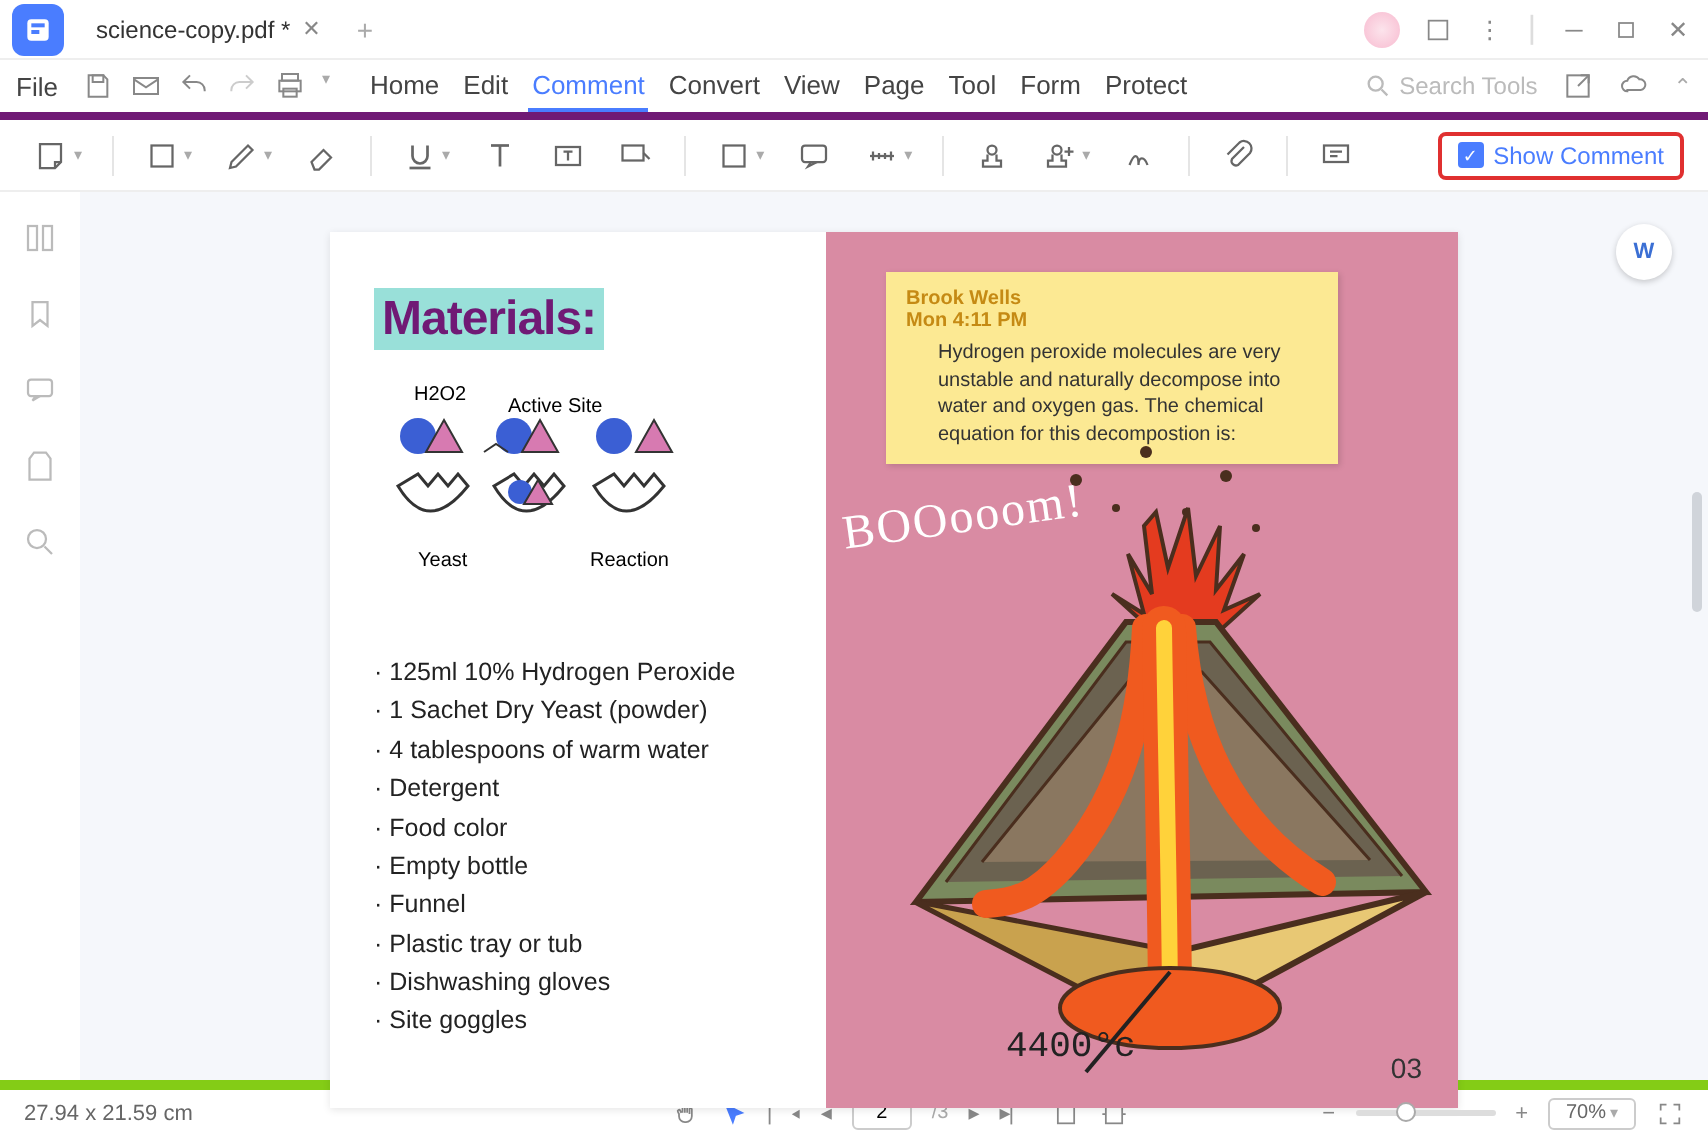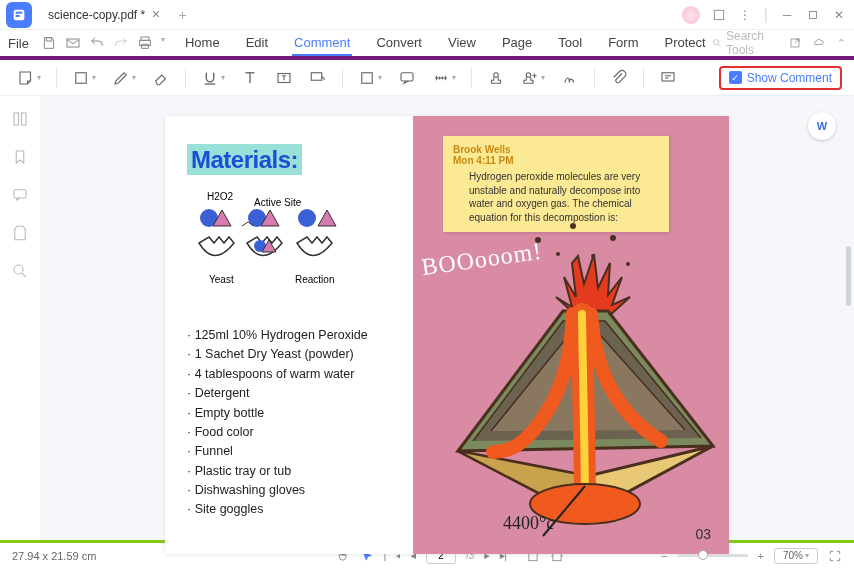--- a/index.html
+++ b/index.html
@@ -15,21 +15,21 @@
 .titlebar-right { margin-left: auto; display: flex; align-items: center; gap: 12px; padding-right: 8px; }
 .sparkle { width: 18px; height: 18px; border-radius: 50%; background: radial-gradient(circle, #fce4ec, #f8bbd0); }
 .win-btn { width: 14px; color: #888; font-size: 12px; text-align: center; }
 .win-icon { width: 14px; height: 14px; color: #888; }
 
 
 .menubar { height: 30px; display: flex; align-items: center; padding: 0 8px; gap: 4px; border-bottom: 4px solid #701a75; }
 .file-label { font-size: 13px; color: #444; margin-right: 8px; }
 .qat { display: flex; gap: 8px; margin-right: 14px; }
 .qat-icon { width: 16px; height: 16px; color: #888; }
-.menu-items { display: flex; gap: 22px; }
+.menu-items { display: flex; gap: 8px; }
 .menu-item { font-size: 13px; color: #444; padding: 4px 2px; }
 .menu-item.active { color: #4a7dff; border-bottom: 2px solid #4a7dff; font-weight: 500; }
 .menubar-right { margin-left: auto; display: flex; align-items: center; gap: 12px; }
 .search-box { display: flex; align-items: center; gap: 4px; color: #bbb; font-size: 12px; }
 
 
 .toolbar { height: 36px; display: flex; align-items: center; padding: 0 12px; gap: 6px; border-bottom: 1px solid #eee; }
 .tool-btn { display: flex; align-items: center; gap: 2px; padding: 3px 5px; color: #666; border-radius: 4px; }
 .tool-btn svg { width: 18px; height: 18px; }
 .chev { font-size: 8px; color: #aaa; }
@@ -39,40 +39,40 @@
 
 
 .main { display: flex; height: calc(100% - 30px - 30px - 36px - 28px); }
 .side-rail { width: 40px; display: flex; flex-direction: column; align-items: center; gap: 20px; padding-top: 14px; color: #bbb; }
 .side-rail svg { width: 18px; height: 18px; }
 .side-expand { position: absolute; left: 40px; top: 310px; width: 10px; height: 24px; background: #fff; border: 1px solid #ddd; border-radius: 0 4px 4px 0; display: flex; align-items: center; justify-content: center; font-size: 8px; color: #888; }
 
 .canvas-wrap { flex: 1; background: #f5f7fb; position: relative; display: flex; justify-content: center; padding-top: 20px; }
 .page { width: 564px; height: 438px; background: #fff; display: flex; box-shadow: 0 1px 4px rgba(0,0,0,0.1); position: relative; }
 .page-left { width: 248px; padding: 30px 20px 20px 22px; }
-.materials-title { font-size: 24px; font-weight: 900; letter-spacing: -0.5px; color: #1d4ed8; background: #99e0d9; display: inline; padding: 2px 4px; }
+.materials-title { font-size: 24px; font-weight: 900; letter-spacing: -0.5px; color: #701a75; background: #99e0d9; display: inline; padding: 2px 4px; }
 .sketch-area { margin-top: 14px; }
 .mat-list { margin-top: 24px; font-size: 12.5px; color: #222; line-height: 1.55; }
 .mat-list div::before { content: "· "; }
 
 .page-right { flex: 1; background: #d98ba3; position: relative; overflow: hidden; }
 .sticky-note { position: absolute; top: 20px; left: 30px; width: 226px; background: #fce993; padding: 8px 10px; font-size: 10px; box-shadow: 1px 1px 3px rgba(0,0,0,0.15); }
 .note-head { display: flex; justify-content: space-between; margin-bottom: 4px; flex-direction: column; }
 .note-author { color: #c58a14; font-weight: 600; }
 .note-time { color: #c58a14; font-weight: 600; }
 .note-body { color: #333; line-height: 1.35; margin-left: 16px; }
 .boom { position: absolute; left: 8px; top: 130px; font-family: cursive; font-size: 24px; color: #fff; transform: rotate(-8deg); letter-spacing: 1px; }
 .pg-num { position: absolute; right: 18px; bottom: 12px; font-size: 14px; color: #333; font-weight: 500; }
 
 .word-badge { position: absolute; top: 16px; right: 18px; width: 28px; height: 28px; background: #fff; border-radius: 50%; box-shadow: 0 1px 3px rgba(0,0,0,0.2); display: flex; align-items: center; justify-content: center; font-size: 11px; font-weight: bold; color: #3b6fd4; }
 
 .scroll-track { position: absolute; right: 3px; top: 150px; width: 5px; height: 60px; background: #d0d4da; border-radius: 3px; }
 
 
-.statusbar { height: 28px; display: flex; align-items: center; padding: 0 12px; font-size: 11px; color: #666; border-top: 3px solid #84cc16; gap: 10px; }
+.statusbar { height: 28px; display: flex; align-items: center; padding: 0 12px; font-size: 11px; color: #666; border-top: 5px solid #84cc16; gap: 10px; }
 .statusbar-right { margin-left: auto; display: flex; align-items: center; gap: 12px; }
 .page-nav { display: flex; align-items: center; gap: 10px; }
 .page-input { width: 30px; height: 16px; border: 1px solid #ccc; border-radius: 3px; font-size: 10px; text-align: center; }
 .zoom-slider { width: 70px; height: 3px; background: #ddd; border-radius: 2px; position: relative; }
 .zoom-thumb { position: absolute; left: 20px; top: -4px; width: 10px; height: 10px; background: #fff; border: 1px solid #aaa; border-radius: 50%; }
 .zoom-pct { width: 44px; height: 16px; border: 1px solid #ccc; border-radius: 3px; text-align: center; font-size: 10px; display: flex; align-items: center; justify-content: center; gap: 2px; }
 .nav-icon { color: #888; font-size: 11px; }
 </style>
 </head>
 <body>
@@ -324,22 +324,22 @@
               <polygon points="82,52 89,64 75,64" fill="#d77ab1" stroke="#333"></polygon>
             <text x="22" y="95" font-size="10" font-family="cursive">Yeast</text>
             <text x="108" y="95" font-size="10" font-family="cursive">Reaction</text>
           </svg>
         </div>
         <div class="mat-list">
           <div>125ml 10% Hydrogen Peroxide</div>
           <div>1 Sachet Dry Yeast (powder)</div>
           <div>4 tablespoons of warm water</div>
           <div>Detergent</div>
+          <div>Food color</div>
           <div>Empty bottle</div>
-          <div>Food color</div>
           <div>Funnel</div>
           <div>Plastic tray or tub</div>
           <div>Dishwashing gloves</div>
           <div>Site goggles</div>
         </div>
       </div>
 
       <div class="page-right">
         <div class="sticky-note">
           <div class="note-head">
@@ -369,21 +369,21 @@
 
           <path d="M160 98 C158 140 150 180 120 215 C105 232 95 235 80 236" fill="none" stroke="#f05a1f" stroke-width="14" stroke-linecap="round"></path>
           <path d="M178 98 C182 150 200 195 248 225" fill="none" stroke="#f05a1f" stroke-width="14" stroke-linecap="round"></path>
           <path d="M169 98 C170 170 172 240 172 290" fill="none" stroke="#f05a1f" stroke-width="22" stroke-linecap="round"></path>
           <path d="M169 98 C170 170 172 240 172 290" fill="none" stroke="#ffd23a" stroke-width="8" stroke-linecap="round"></path>
 
           <ellipse cx="172" cy="288" rx="55" ry="20" fill="#f05a1f" stroke="#4a2e1e" stroke-width="2"></ellipse>
 
           <line x1="172" y1="270" x2="130" y2="320" stroke="#222" stroke-width="2"></line>
         </svg>
-        <div style="position:absolute;left:90px;bottom:20px;font-family:Liberation Serif, serif;font-size:18px;color:#222;">4400°c</div>
+        <div style="position:absolute;left:90px;bottom:20px;font-family:Liberation Mono, monospace;font-size:18px;color:#222;">4400°c</div>
         <div class="pg-num">03</div>
       </div>
     </div>
   </div>
 </div>
 
 <div class="statusbar">
   <span>27.94 x 21.59 cm</span>
   <div class="statusbar-right" style="margin-left:230px;margin-right:auto;">
     <div class="page-nav">

